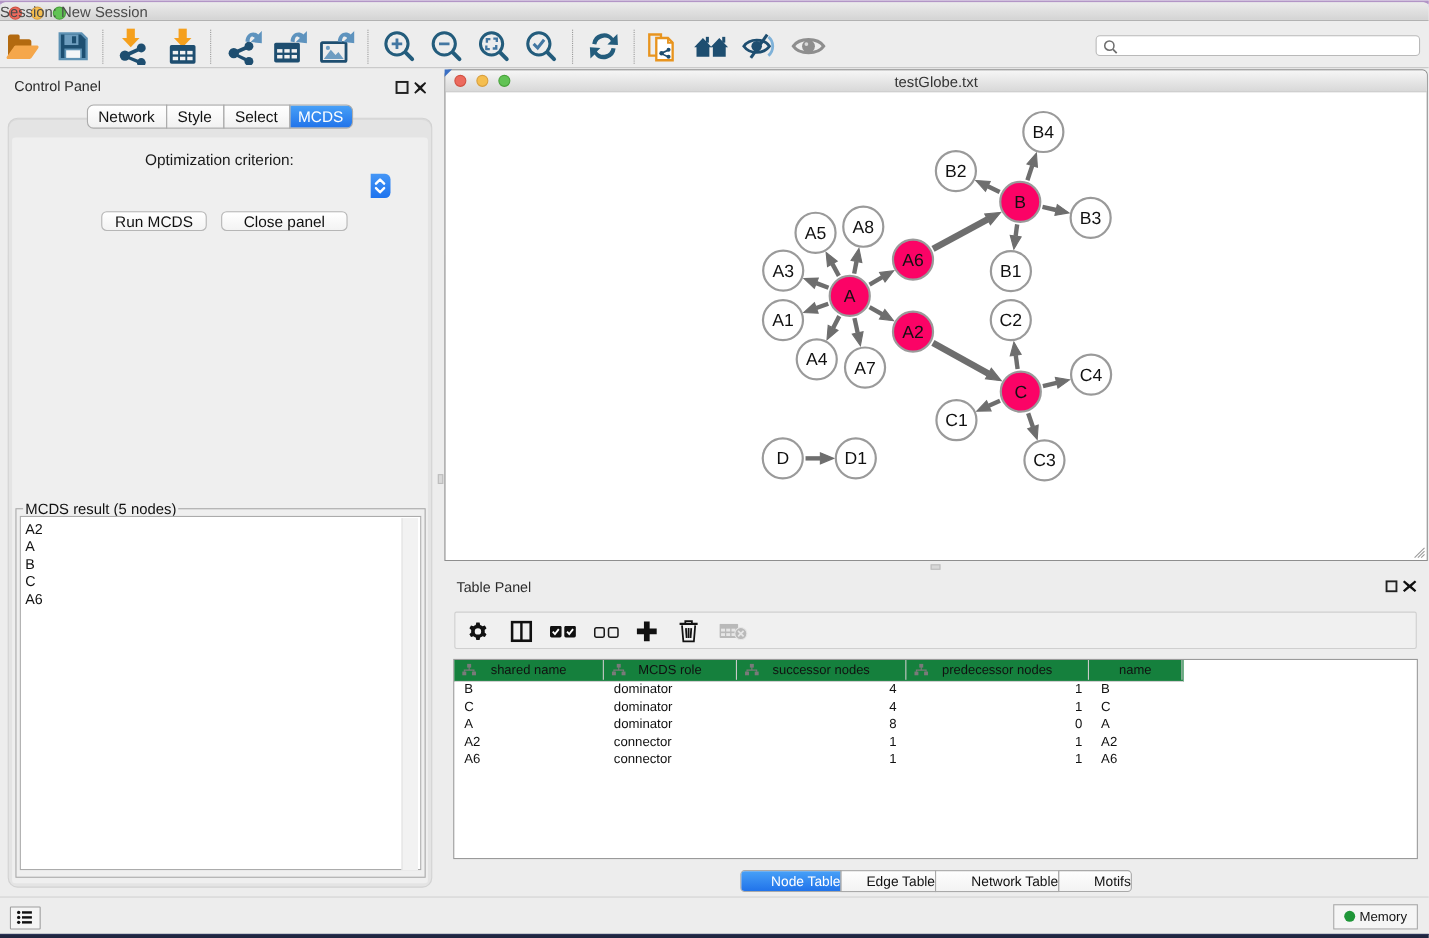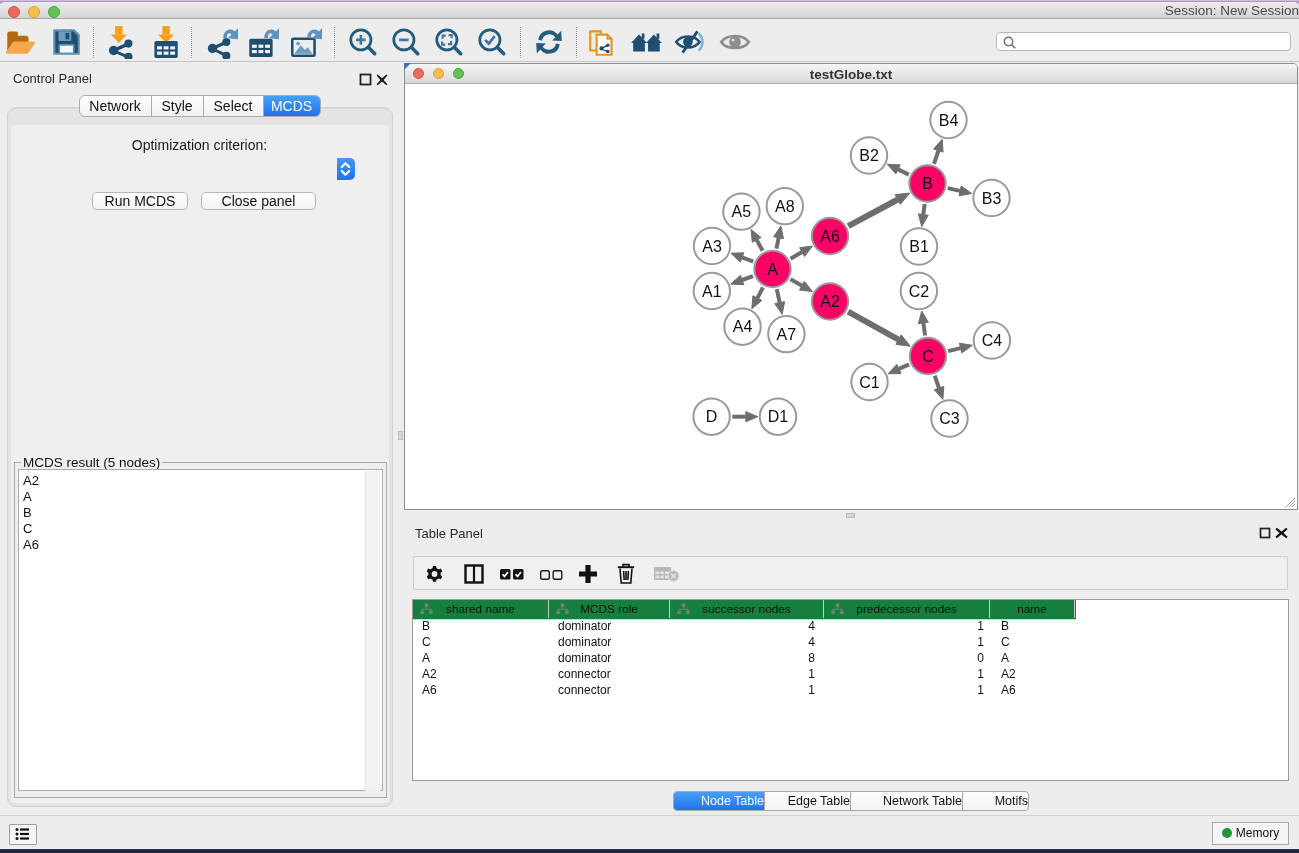--- a/index.html
+++ b/index.html
@@ -3,21 +3,21 @@
 <meta charset="utf-8">
 <style>
 * { margin:0; padding:0; box-sizing:border-box; }
 html,body { width:1299px; height:853px; overflow:hidden; }
 body { font-family:"Liberation Sans", sans-serif; }
 #root { position:relative; width:1299px; height:853px; background:linear-gradient(#E9E3F0 0px,#B295C6 1px,#B295C6 3px,#DACDE5 4px,#C9B2DC 6px,#EDEDED 8px); overflow:hidden; }
 .abs { position:absolute; }
 #appwin { position:absolute; left:0; top:2px; width:1299px; height:847px; background:#EDEDED; border-radius:5px 5px 0 0; overflow:hidden; }
 #titlebar { position:absolute; left:0; top:0; width:1299px; height:17px; background:linear-gradient(#ECECEC,#D4D4D4); border-bottom:1px solid #ABABAB; border-radius:5px 5px 0 0; }
 .tl { position:absolute; top:4px; width:12px; height:12px; border-radius:50%; }
-#titletext { position:absolute; top:0; left:0; width:100%; height:17px; line-height:18px; text-align:right; font-size:13.5px; color:#4A4A4A; }
+#titletext { position:absolute; top:0; left:0; width:100%; height:17px; line-height:18px; text-align:left; font-size:13.5px; color:#4A4A4A; }
 #toolbar { position:absolute; left:0; top:18px; width:1299px; height:42px; background:#EDEDED; border-bottom:1px solid #C6C6C6; }
 .tsep { position:absolute; top:7px; height:31px; width:0; border-left:1px dotted #999; }
 .ticon { position:absolute; top:5px; }
 #searchbox { position:absolute; left:996px; top:12px; width:295px; height:19px; background:#fff; border:1px solid #B9B9B9; border-radius:4px; }
 
 #cptitle { position:absolute; left:13px; top:69px; font-size:13px; color:#2A2A2A; }
 #cpbox { position:absolute; left:7px; top:105px; width:386px; height:700px; background:#E4E4E4; border:1px solid #D2D2D2; border-radius:9px; box-shadow:inset 0 1px 0 #DADADA; }
 #cpinner { position:absolute; left:11px; top:123px; width:378px; height:678px; background:#EFEFEF; border-radius:3px; }
 .tab { position:absolute; top:93px; height:22px; background:linear-gradient(#FFFFFF,#F1F1F1); border:1px solid #ACACAC; font-size:14px; text-align:center; line-height:21px; color:#111; }
 .tabsel { background:linear-gradient(#47A0F7,#2173EA); color:#fff; }
@@ -25,21 +25,21 @@
 #dropdown { position:absolute; left:43px; top:156px; width:311px; height:21px; background:#fff; border:1px solid #B2B2B2; border-radius:5px; font-size:14px; line-height:20px; padding-left:12px; color:#111; }
 #stepper { position:absolute; left:337px; top:156px; width:17.5px; height:22px; background:linear-gradient(#4596F6,#1E73EE); border-radius:0 5px 5px 0; }
 .btn { position:absolute; top:190px; height:18px; background:linear-gradient(#FFFFFF,#F3F3F3); border:1px solid #B6B6B6; border-radius:5px; font-size:14px; text-align:center; line-height:17px; color:#111; }
 #fieldset { position:absolute; left:14px; top:460px; width:373px; height:336px; border:1px solid #A9A9A9; }
 #legend { position:absolute; left:21px; top:453px; background:#EFEFEF; font-size:13.5px; padding:0 2px; color:#111; }
 #mlist { position:absolute; left:18px; top:467px; width:365px; height:322px; background:#fff; border:1px solid #ABABAB; font-size:13px; color:#111; padding-top:3px; }
 #mscroll { position:absolute; right:2px; top:1px; width:15px; height:320px; background:#F2F2F2; border-left:1px solid #E2E2E2; }
 .mitem { padding-left:4px; height:16.1px; line-height:16.1px; }
 
 #netwin { position:absolute; left:404px; top:61px; width:894px; height:447px; background:#fff; border:1px solid #8E8E8E; border-radius:5px 5px 0 0; }
-#nettitle { position:absolute; left:0; top:0; width:100%; height:20px; background:linear-gradient(#F6F6F6,#D8D8D8); border-bottom:1px solid #ACACAC; border-radius:4px 4px 0 0;font-weight:bold; }
+#nettitle { position:absolute; left:0; top:0; width:100%; height:20px; background:linear-gradient(#F6F6F6,#D8D8D8); border-bottom:1px solid #ACACAC; border-radius:4px 4px 0 0; }
 #nettext { position:absolute; top:0; width:100%; height:20px; line-height:21px; text-align:center; font-size:13.5px; color:#333; }
 
 #tptitle { position:absolute; left:415px; top:524px; font-size:13px; color:#2A2A2A; }
 #tptoolbar { position:absolute; left:413px; top:554px; width:875px; height:34px; background:#F0F0F0; border:1px solid #CFCFCF; border-radius:2px; }
 #tbl { position:absolute; left:412px; top:597px; width:877px; height:182px; background:#fff; border:1px solid #9A9A9A; }
 #tblhead { position:absolute; left:0; top:0; height:20px; width:663px; background:#15803d; border-bottom:1px solid #D0D0D0; }
 .hcell { position:absolute; top:0; height:18px; border-right:1px solid #C9C9C9; font-size:11.8px; line-height:18px; text-align:center; color:#111; }
 .hicon { position:absolute; left:7px; top:3px; }
 .trow { position:absolute; left:0; width:874px; height:16.1px; font-size:12px; line-height:16.1px; color:#111; }
 .trow span { position:absolute; }

